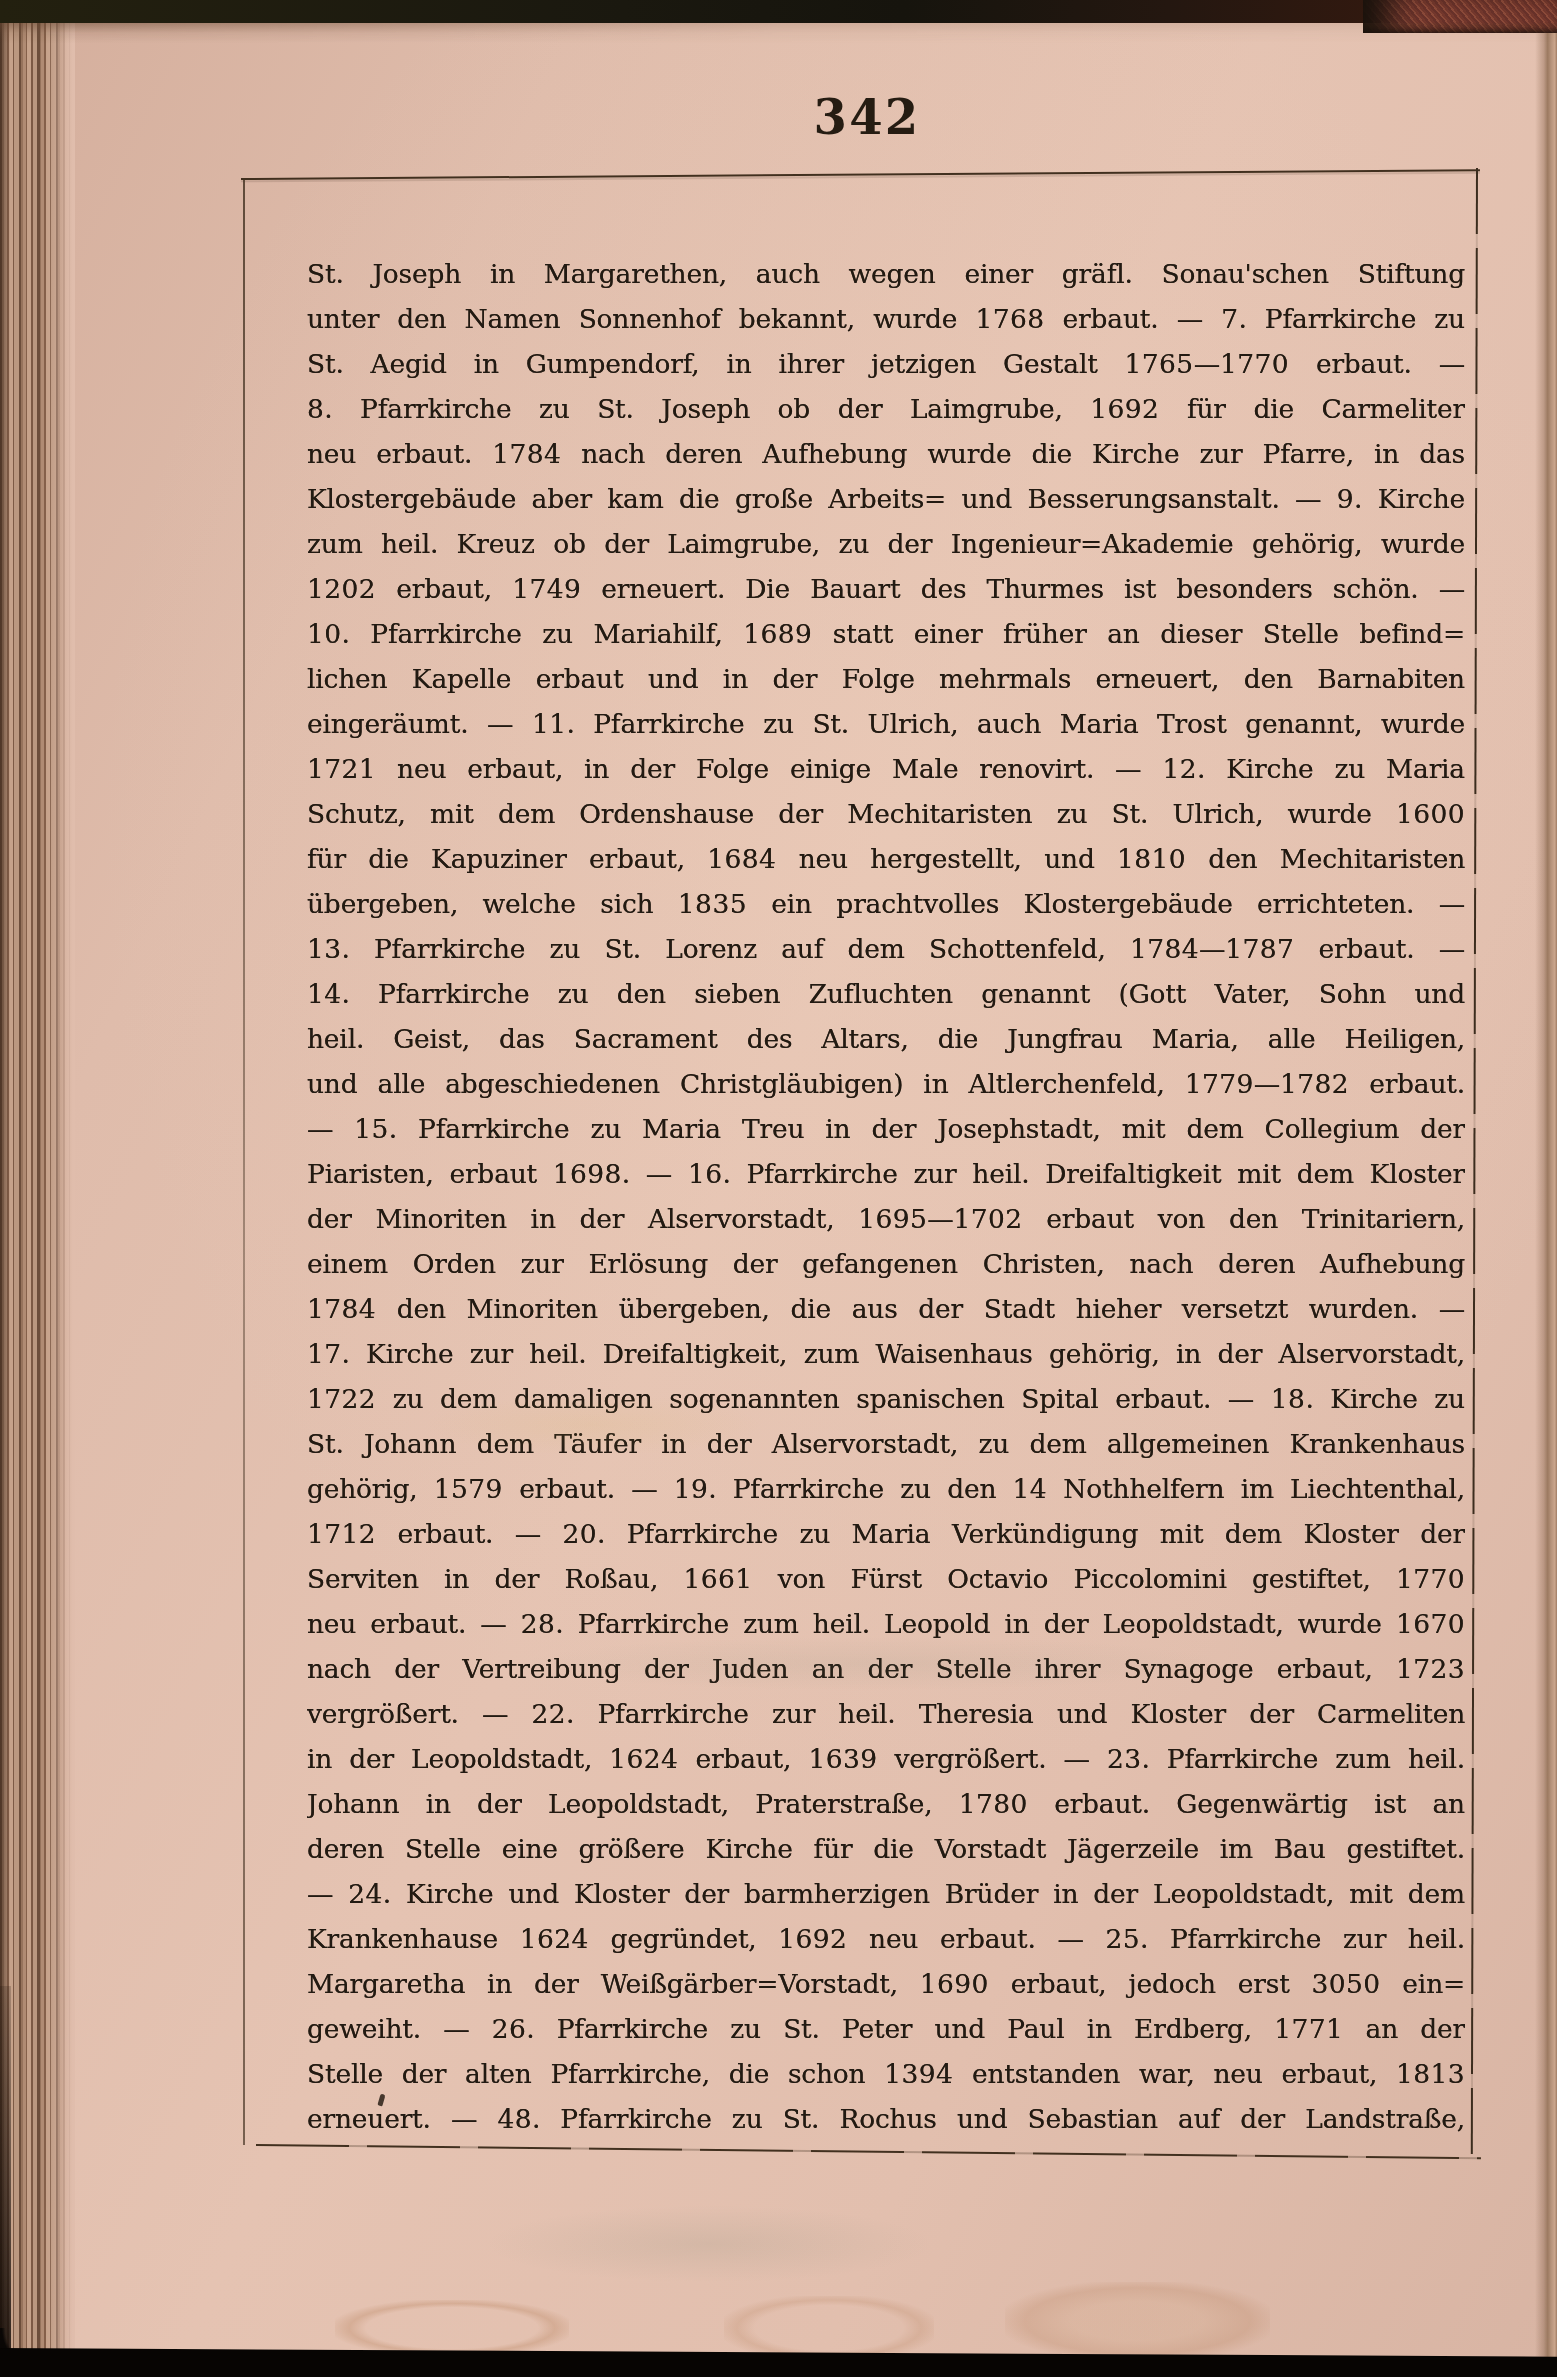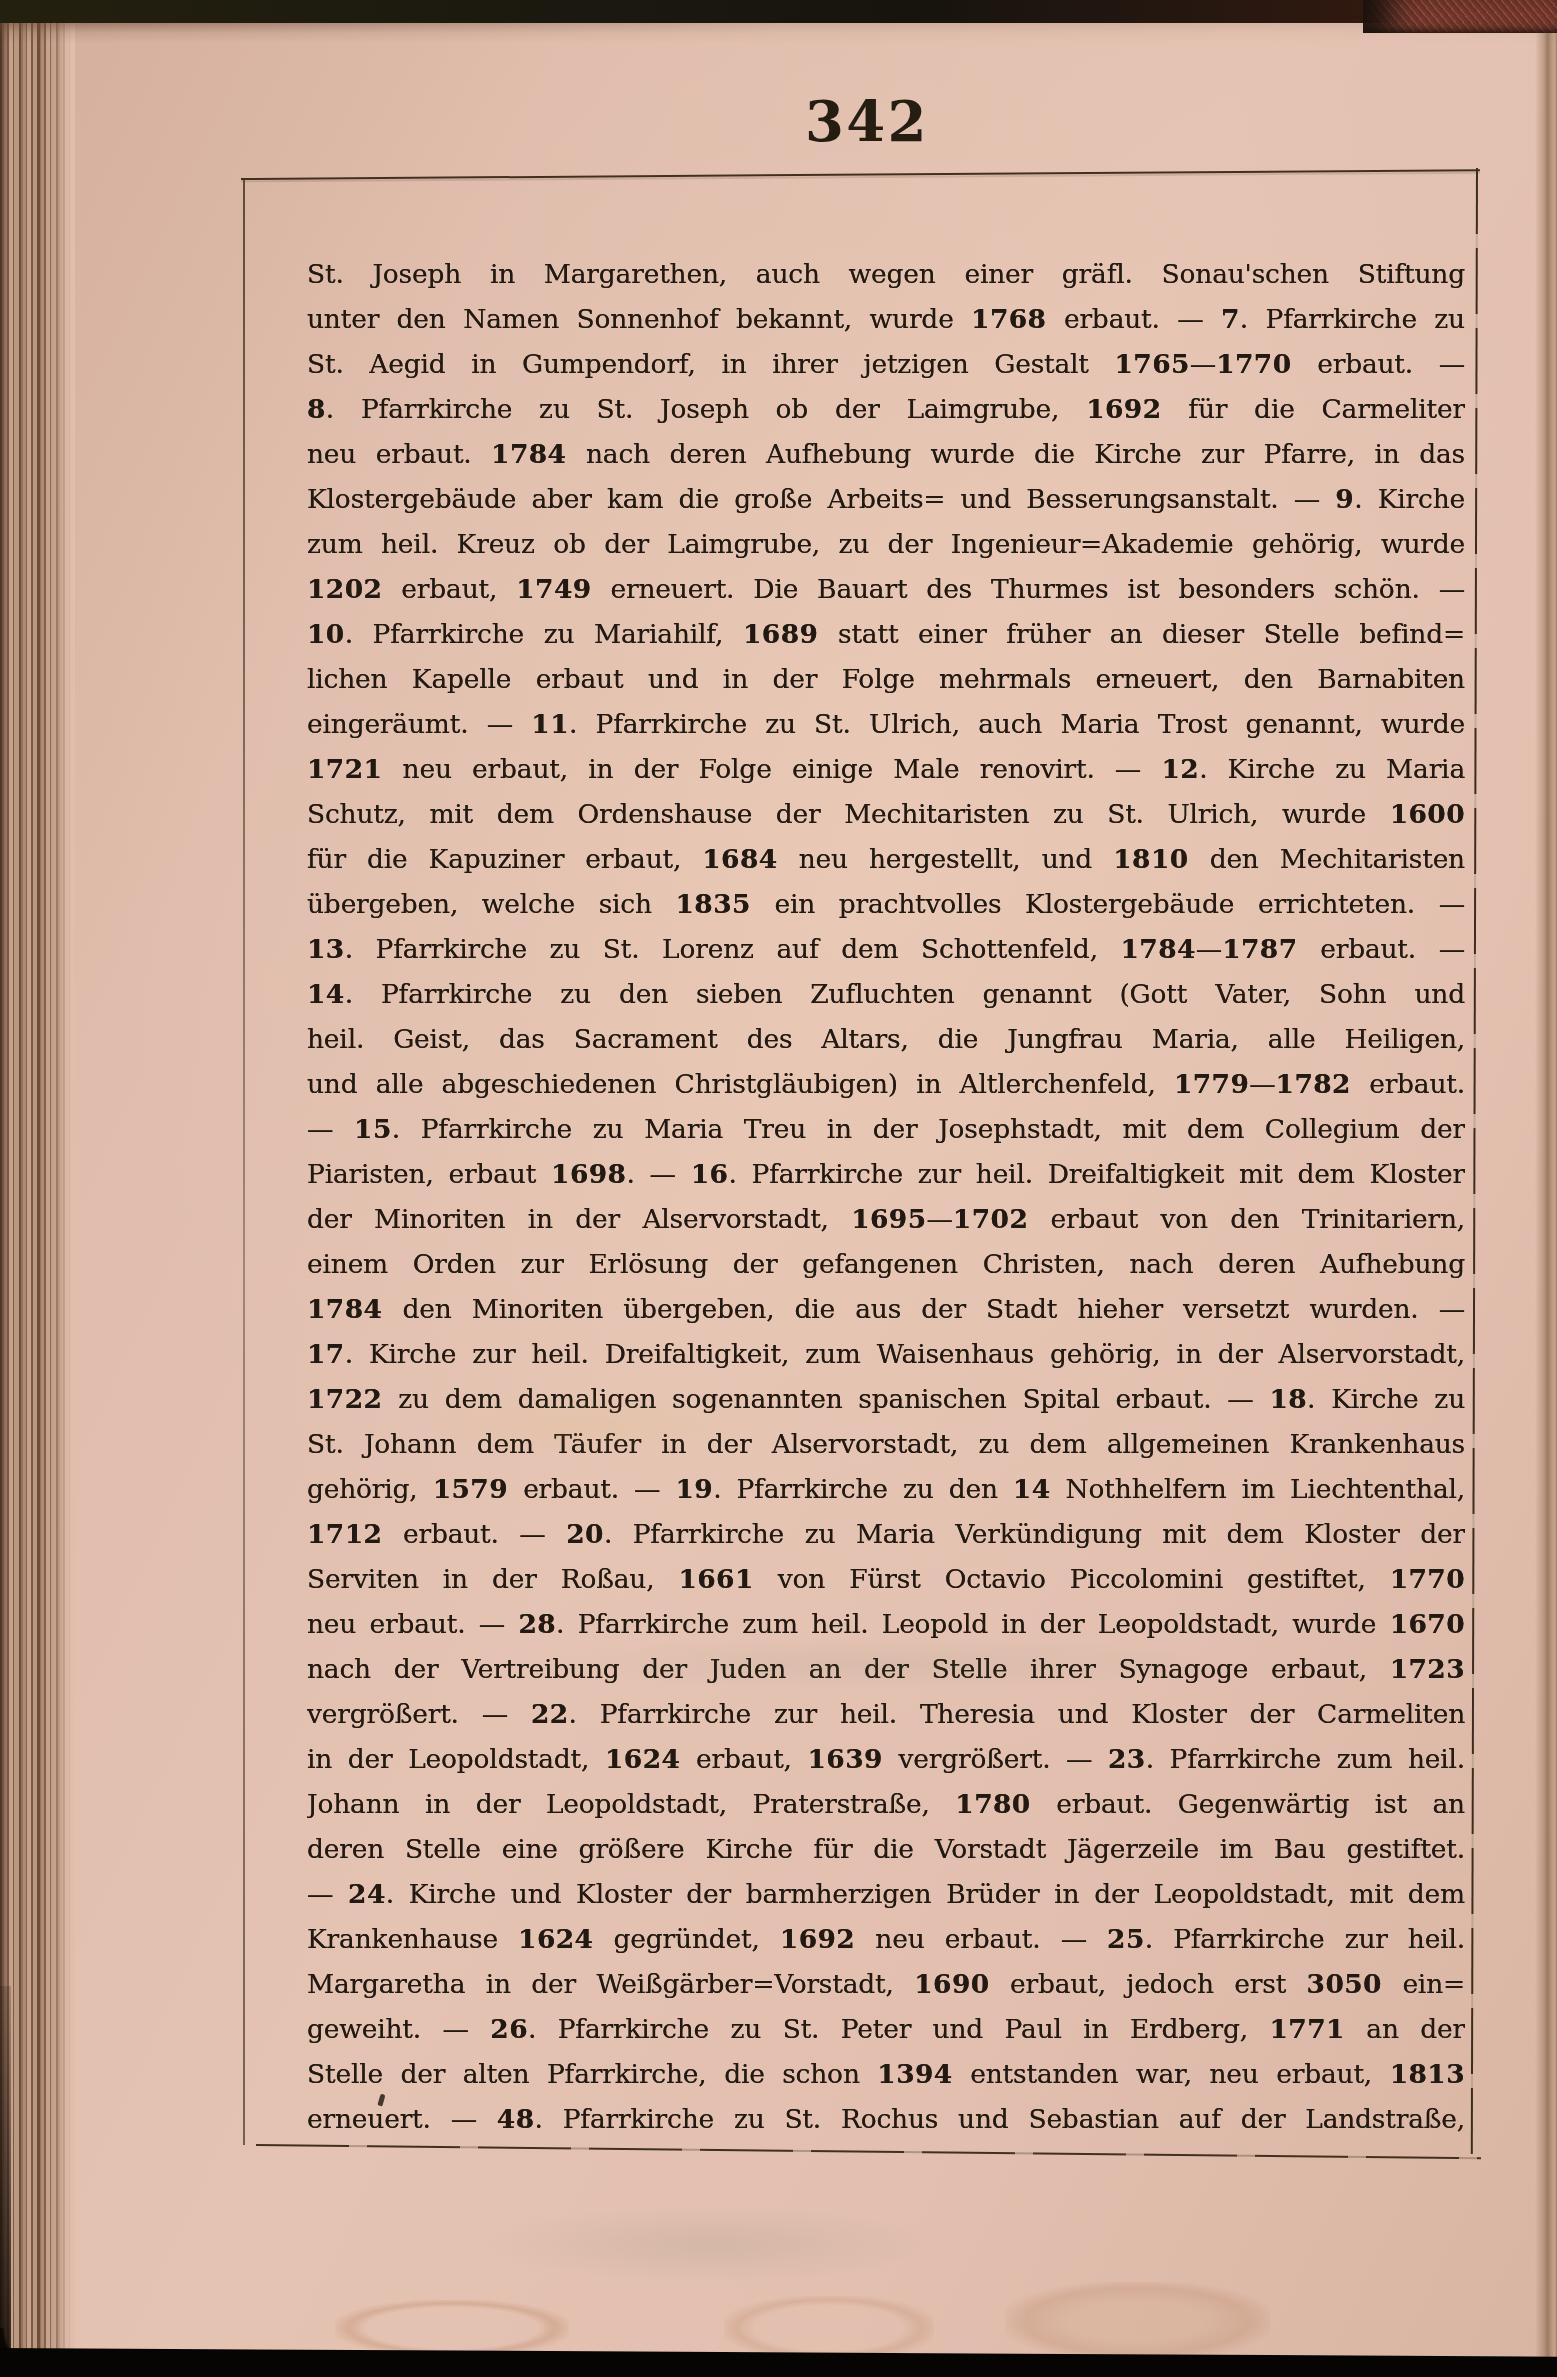--- a/index.html
+++ b/index.html
@@ -42,28 +42,28 @@
   .rule-bottom{left:256px;top:2144px;width:1225px;height:2.3px;
     background:repeating-linear-gradient(90deg,#41301f 0 93px,rgba(65,48,31,.3) 93px 111px);
     transform:rotate(.62deg);transform-origin:left center;}
   .rule-left{left:243px;top:180px;width:1.6px;height:1965px;opacity:.8;
     background:linear-gradient(180deg,#41301f,rgba(65,48,31,.5) 55%,rgba(65,48,31,.85));}
   .rule-right{left:1476px;top:168px;width:2.3px;height:1986px;
     background:repeating-linear-gradient(180deg,#3c2d1e 0 66px,rgba(60,45,30,.16) 66px 80px);
     transform:rotate(.15deg);transform-origin:center top;}
   
   .page-number{position:absolute;left:288px;top:93px;width:1158px;
-    text-align:center;font-weight:bold;font-size:56px;line-height:1;
+    text-align:center;font-weight:bold;font-size:48px;line-height:1;
     letter-spacing:2.3px;color:#251c12;}
   .text-block{position:absolute;left:307px;top:251px;width:1158px;color:#221a12;}
   .text-line{height:45px;font-size:26.5px;line-height:45px;
     text-align:justify;text-align-last:justify;letter-spacing:-0.2px;word-spacing:-0.8px;
     overflow:hidden;white-space:normal;
     text-shadow:0 0 0.5px rgba(34,26,18,.8);}
-  .text-line b{font-weight:bold;letter-spacing:0.4px;}
+  .text-line b{font-weight:normal;letter-spacing:0.4px;}
   
   .blot{position:absolute;pointer-events:none;}
   .stain1{left:335px;top:2300px;width:234px;height:56px;
     background:radial-gradient(ellipse at center,rgba(176,120,80,0) 52%,rgba(176,120,80,.28) 62%,rgba(176,120,80,0) 75%);}
   .stain2{left:724px;top:2296px;width:210px;height:64px;
     background:radial-gradient(ellipse at center,rgba(176,120,80,0) 50%,rgba(176,120,80,.2) 62%,rgba(176,120,80,0) 76%);}
   .stain3{left:1005px;top:2282px;width:265px;height:78px;
     background:radial-gradient(ellipse at center,rgba(190,140,85,.1) 35%,rgba(176,120,80,.22) 60%,rgba(176,120,80,0) 76%);}
   .smudge1{left:483px;top:2205px;width:452px;height:78px;
     background:radial-gradient(ellipse at center,rgba(112,126,106,.13),rgba(112,126,106,0) 70%);}

